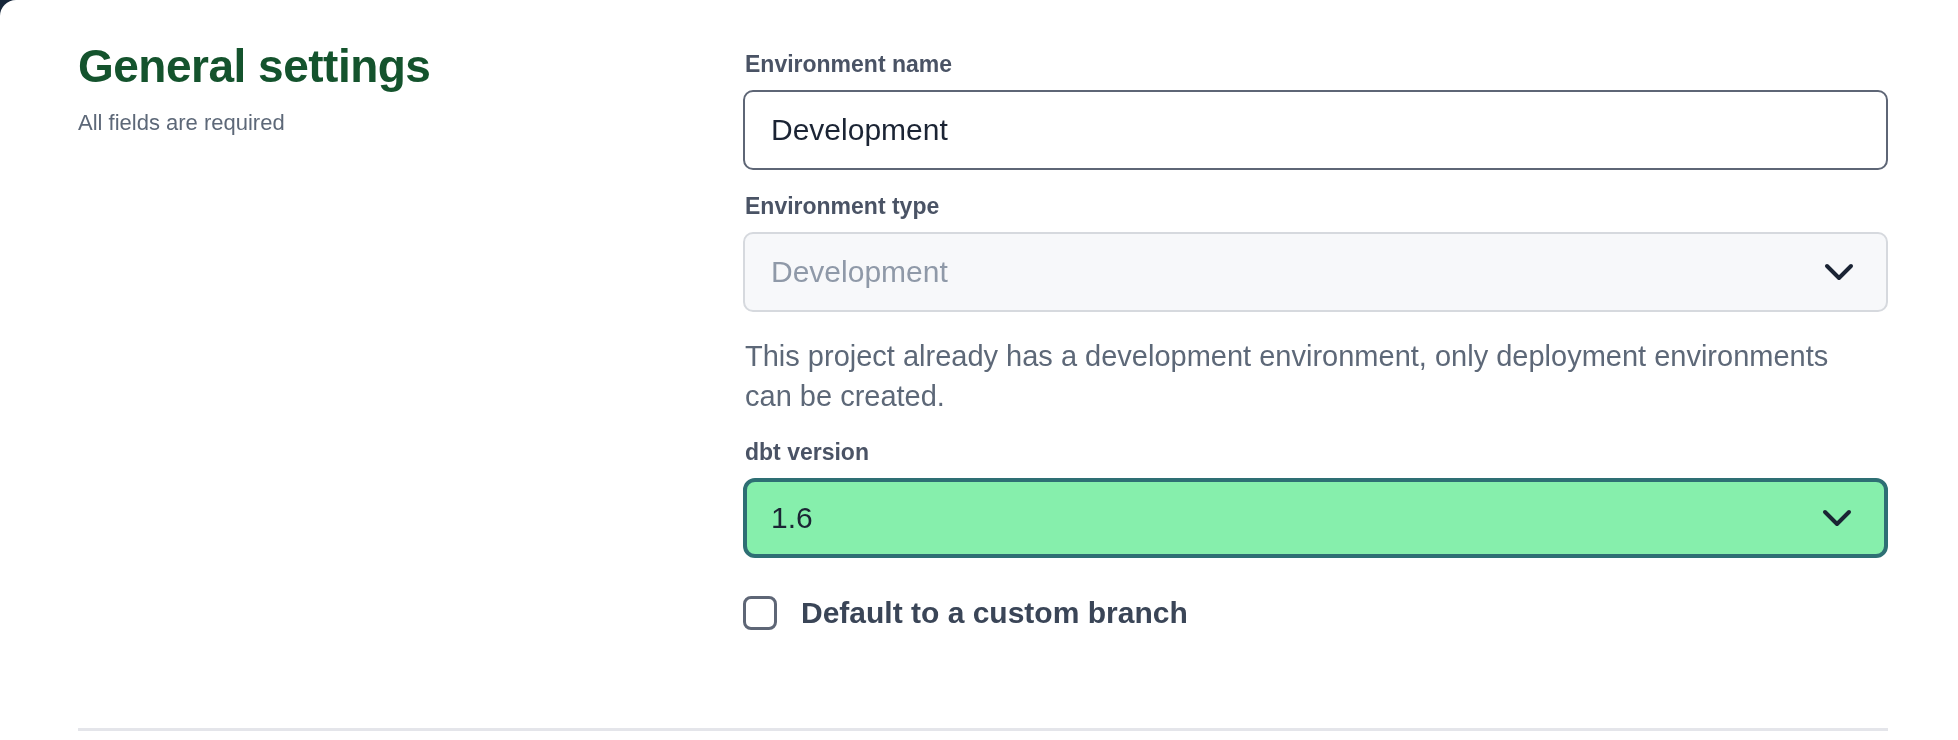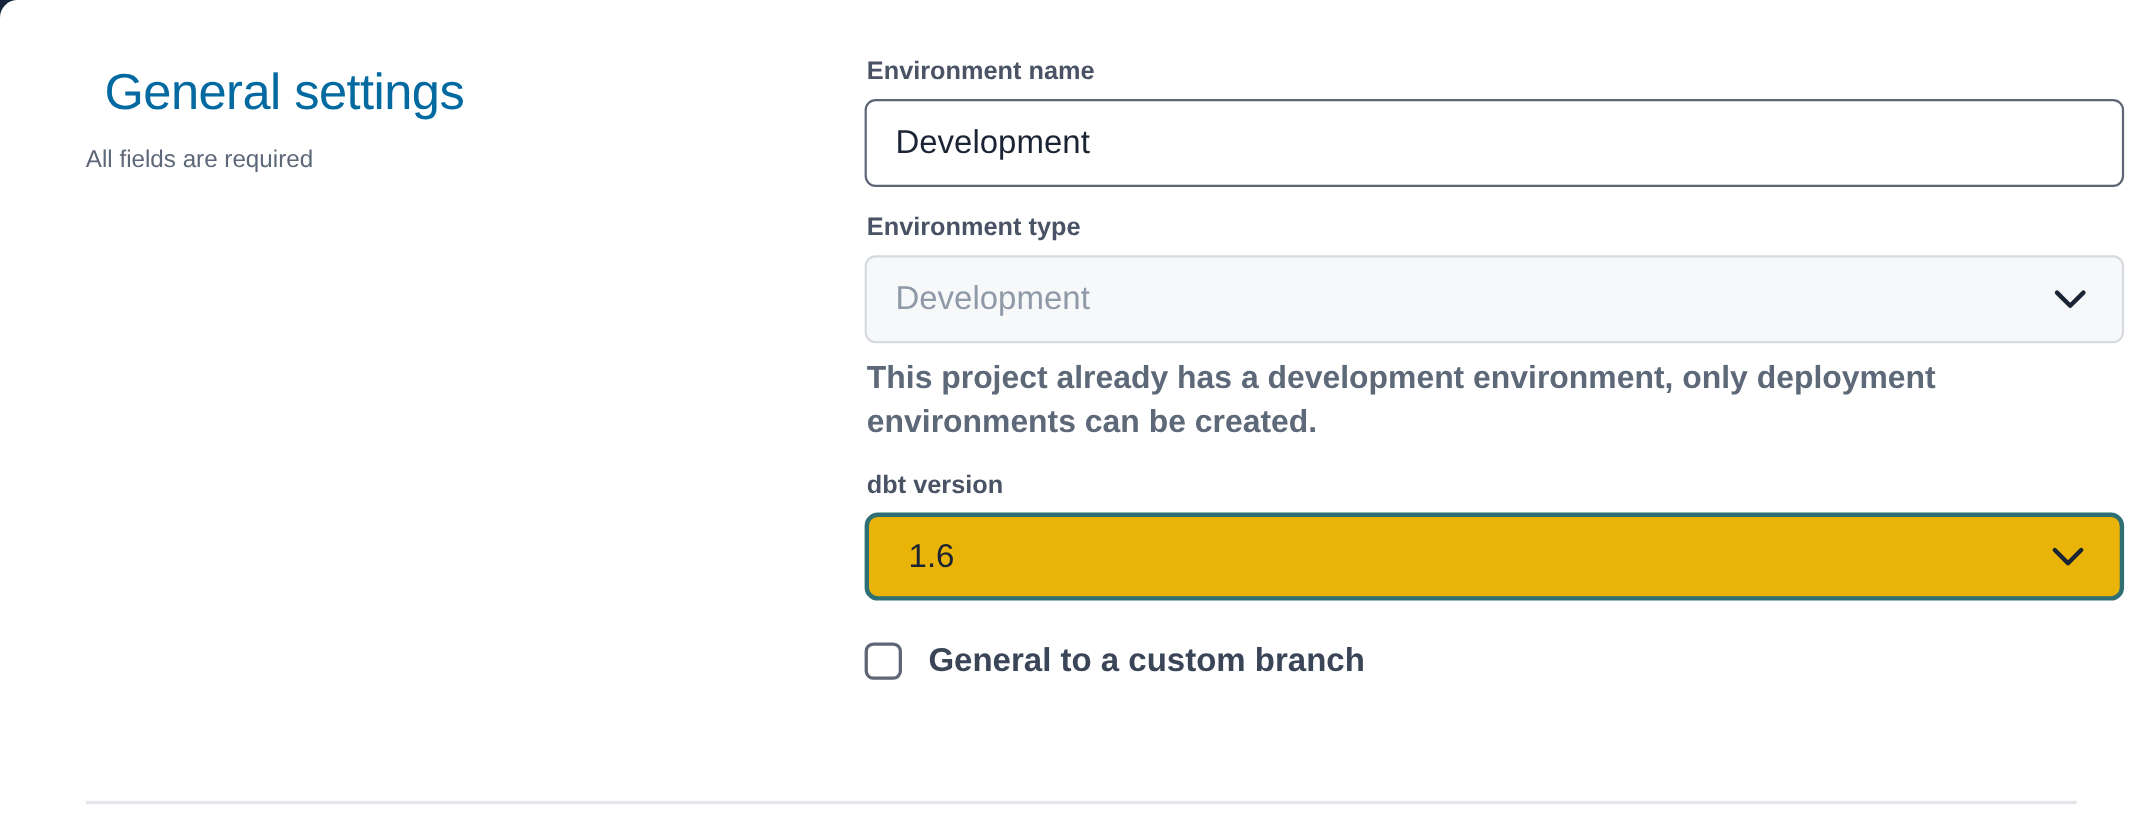--- a/index.html
+++ b/index.html
@@ -32,39 +32,39 @@
   }
 
   
   .left-col {
     position: absolute;
     left: 78px;
     top: 38px;
     width: 560px;
   }
   .page-title {
-    margin: 17px;
+    margin: 0;
     font-size: 46px;
     line-height: 56px;
-    font-weight: 400;
-    color: #0369a1;
+    font-weight: 700;
+    color: #14532d;
     letter-spacing: -0.5px;
   }
   .page-subtitle {
     margin: 12px 0 0 0;
     font-size: 22px;
     line-height: 34px;
     font-weight: 400;
     color: #5d6878;
   }
 
   
   .form-col {
     position: absolute;
-    left: 786px;
+    left: 743px;
     top: 50px;
     width: 1145px;
   }
   .field-label {
     display: block;
     margin: 0 0 12px 2px;
     font-size: 23px;
     line-height: 28px;
     font-weight: 600;
     color: #4a5365;
@@ -96,36 +96,36 @@
   }
   .select-disabled {
     margin-top: 12px;
     background: #f7f8fa;
     border: 2px solid #d6d9de;
     color: #8f99a8;
     cursor: default;
   }
   .select-focused {
     margin-top: 10px;
-    background: #eab308;
+    background: #86efac;
     border: 4px solid #2e6f74;
     border-radius: 12px;
     color: #1b2434;
-    padding-left: 36px;
+    padding-left: 24px;
   }
   .chevron {
     flex: 0 0 auto;
     display: block;
   }
   .helper-text {
-    margin: 12px 0 0 2px;
+    margin: 24px 0 0 2px;
     max-width: 1120px;
     font-size: 29px;
     line-height: 40px;
-    font-weight: 700;
+    font-weight: 400;
     color: #5d6878;
   }
   .label-spaced {
     margin-top: 22px;
   }
   .checkbox-row {
     margin-top: 38px;
     display: flex;
     align-items: center;
   }
@@ -184,20 +184,20 @@
       <label class="field-label label-spaced">dbt version</label>
       <div class="select select-focused">
         <span>1.6</span>
         <svg class="chevron" width="34" height="22" viewBox="0 0 34 22" fill="none">
           <polyline points="5,5 17,17 29,5" stroke="#1b2434" stroke-width="4" stroke-linecap="round" stroke-linejoin="round" fill="none"></polyline>
         </svg>
       </div>
 
       <div class="checkbox-row">
         <span class="checkbox-box"></span>
-        <span class="checkbox-label">General to a custom branch</span>
+        <span class="checkbox-label">Default to a custom branch</span>
       </div>
 
     </div>
 
     <div class="divider"></div>
   </div>
 </div>
 
 </body></html>

